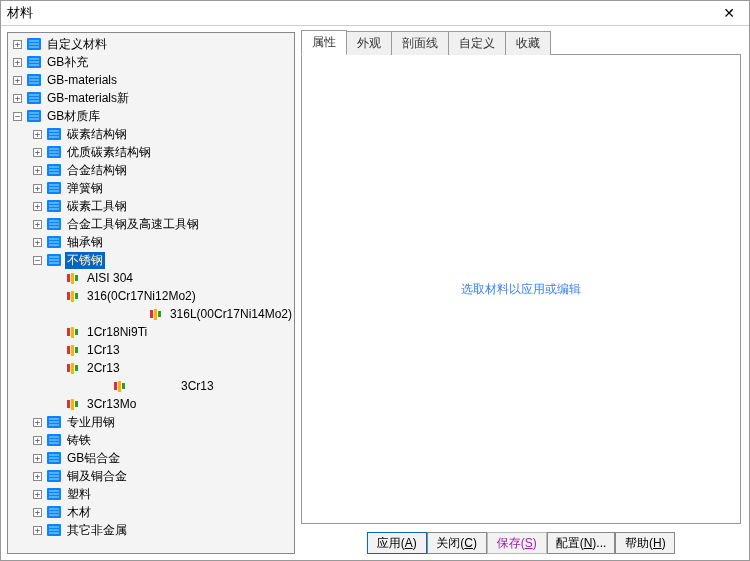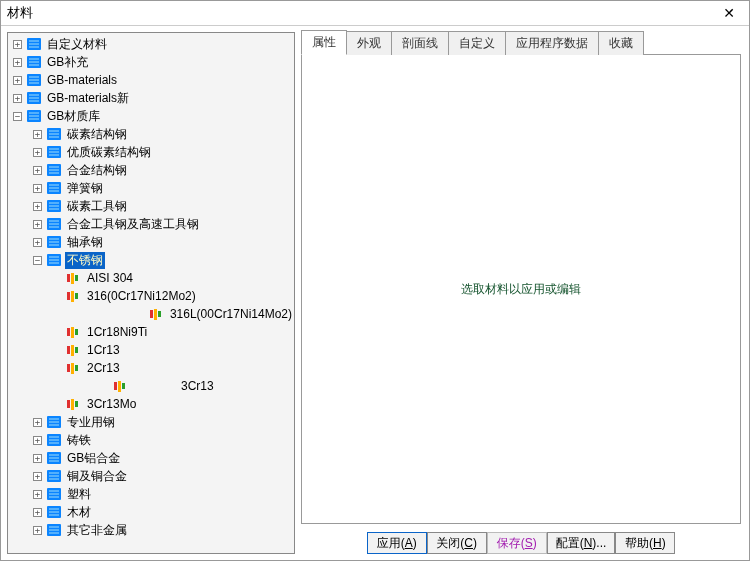--- a/index.html
+++ b/index.html
@@ -144,21 +144,21 @@
     border-bottom: 1px solid #fff;
     z-index: 2;
   }
   .tab-content {
     flex: 1;
     border: 1px solid #999;
     background: #fff;
     display: flex;
     align-items: center;
     justify-content: center;
-    color: #14532d;
+    color: #3b82f6;
     font-size: 12px;
   }
   .button-row {
     height: 30px;
     display: flex;
     justify-content: center;
     align-items: center;
     padding-top: 8px;
   }
   .btn {
@@ -561,21 +561,20 @@
           </div>
       </div>
     </div>
 
     <div class="right-side">
       <div class="tabs" id="tabs">
           <div class="tab active">属性</div>
           <div class="tab">外观</div>
           <div class="tab">剖面线</div>
           <div class="tab">自定义</div>
-          <div class="tab">应用程序数据</div>
           <div class="tab">收藏</div>
         </div>
       <div class="tab-content">
         <span>选取材料以应用或编辑</span>
       </div>
       <div class="button-row" id="buttons">
           <div class="btn primary"><span>应用</span>(<span class="mnemonic">A</span>)</div>
           <div class="btn"><span>关闭</span>(<span class="mnemonic">C</span>)</div>
           <div class="btn disabled"><span>保存</span>(<span class="mnemonic">S</span>)</div>
           <div class="btn"><span>配置</span>(<span class="mnemonic">N</span>)...</div>

